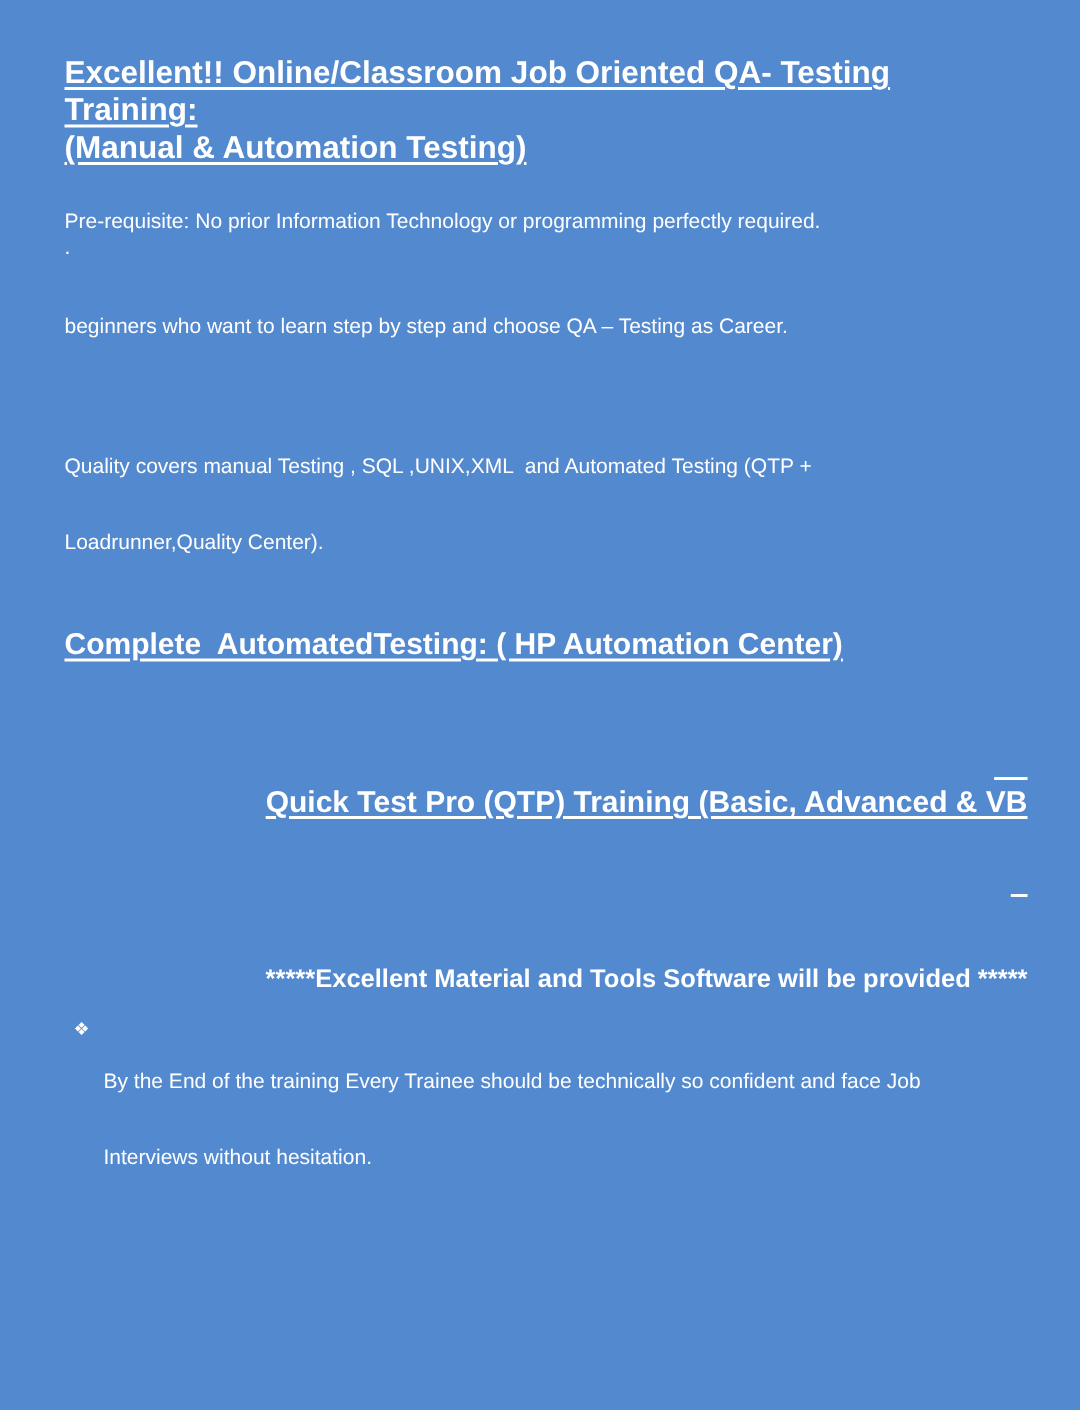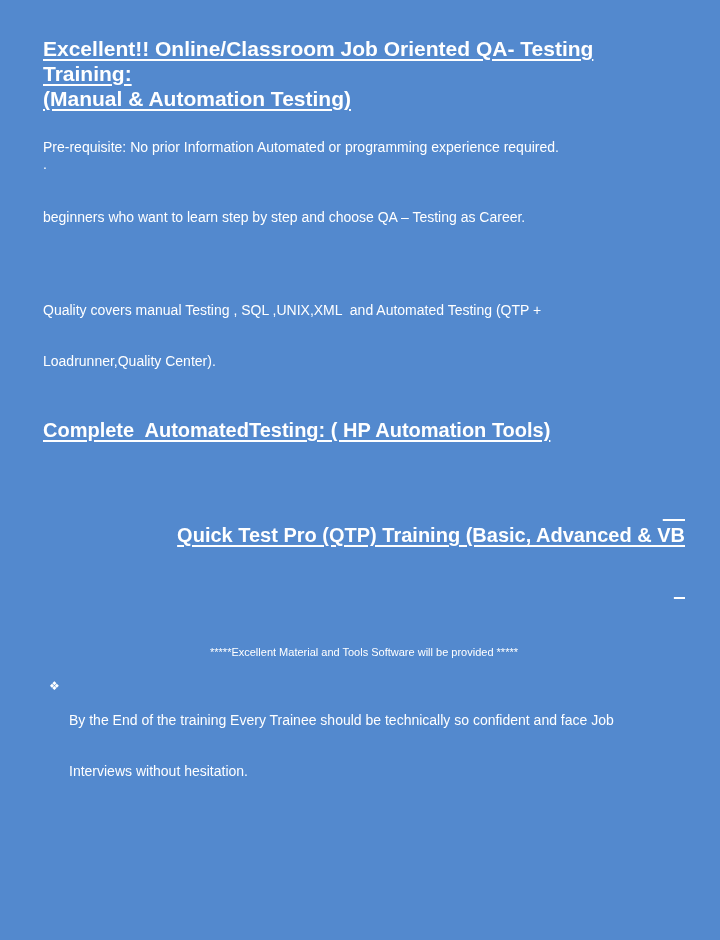--- a/index.html
+++ b/index.html
@@ -29,52 +29,52 @@
   
   .heading {
     font-weight: bold; font-size: 20px; line-height: 25px;
     text-decoration: underline; text-underline-offset: 3px; text-decoration-thickness: 1.5px;
   }
   .heading-course1 { margin-top: 17px; }
   .heading-complete { margin-top: 14px; }
   .heading-qtp { margin-top: 27px; line-height: 26px; text-align: right; }
 
   
-  .banner { margin-top: 43px; text-align: center; font-size: 11px; font-weight: normal; line-height: 19px; }
+  .banner { margin-top: 43px; text-align: right; font-size: 17px; font-weight: bold; line-height: 19px; }
 
   
   .bullets { margin-top: 16px; }
   .bullet-row { display: flex; align-items: flex-start; }
   .bullet-marker { width: 26px; padding-left: 6px; font-size: 12px; line-height: 17px; flex: none; }
   .bullet-text { font-size: 14px; line-height: 17px; max-width: 602px; }
 </style>
 </head>
 <body>
 
 <div class="content">
 
   <div class="title-block">
     <div class="title-line">Excellent!! Online/Classroom Job Oriented QA- Testing</div>
     <div class="title-line">Training:</div>
     <div class="title-line">(Manual &amp; Automation Testing)</div>
   </div>
 
-  <div class="pre-line prewrap">Pre-requisite: No prior Information Automated or programming experience required.</div>
+  <div class="pre-line prewrap">Pre-requisite: No prior Information Technology or programming perfectly required.</div>
   <div class="dot-line">.</div>
 
   <div class="para prewrap">
     <div>beginners who want to learn step by step and choose QA – Testing as Career.</div>
   </div>
 
   <div class="para prewrap">
     <div>Quality covers manual Testing , SQL ,UNIX,XML  and Automated Testing (QTP +</div>
     <div>Loadrunner,Quality Center).</div>
   </div>
 
-  <div class="heading heading-complete prewrap">Complete  AutomatedTesting: ( HP Automation Tools)</div>
+  <div class="heading heading-complete prewrap">Complete  AutomatedTesting: ( HP Automation Center)</div>
   <div class="heading heading-qtp prewrap">
     <div>Quick Test Pro (QTP) Training (Basic, Advanced &amp; VB</div>
   </div>
 
   <div class="banner">*****Excellent Material and Tools Software will be provided *****</div>
 
   <div class="bullets">
     <div class="bullet-row">
       <span class="bullet-marker">❖</span>
       <span class="bullet-text prewrap">

